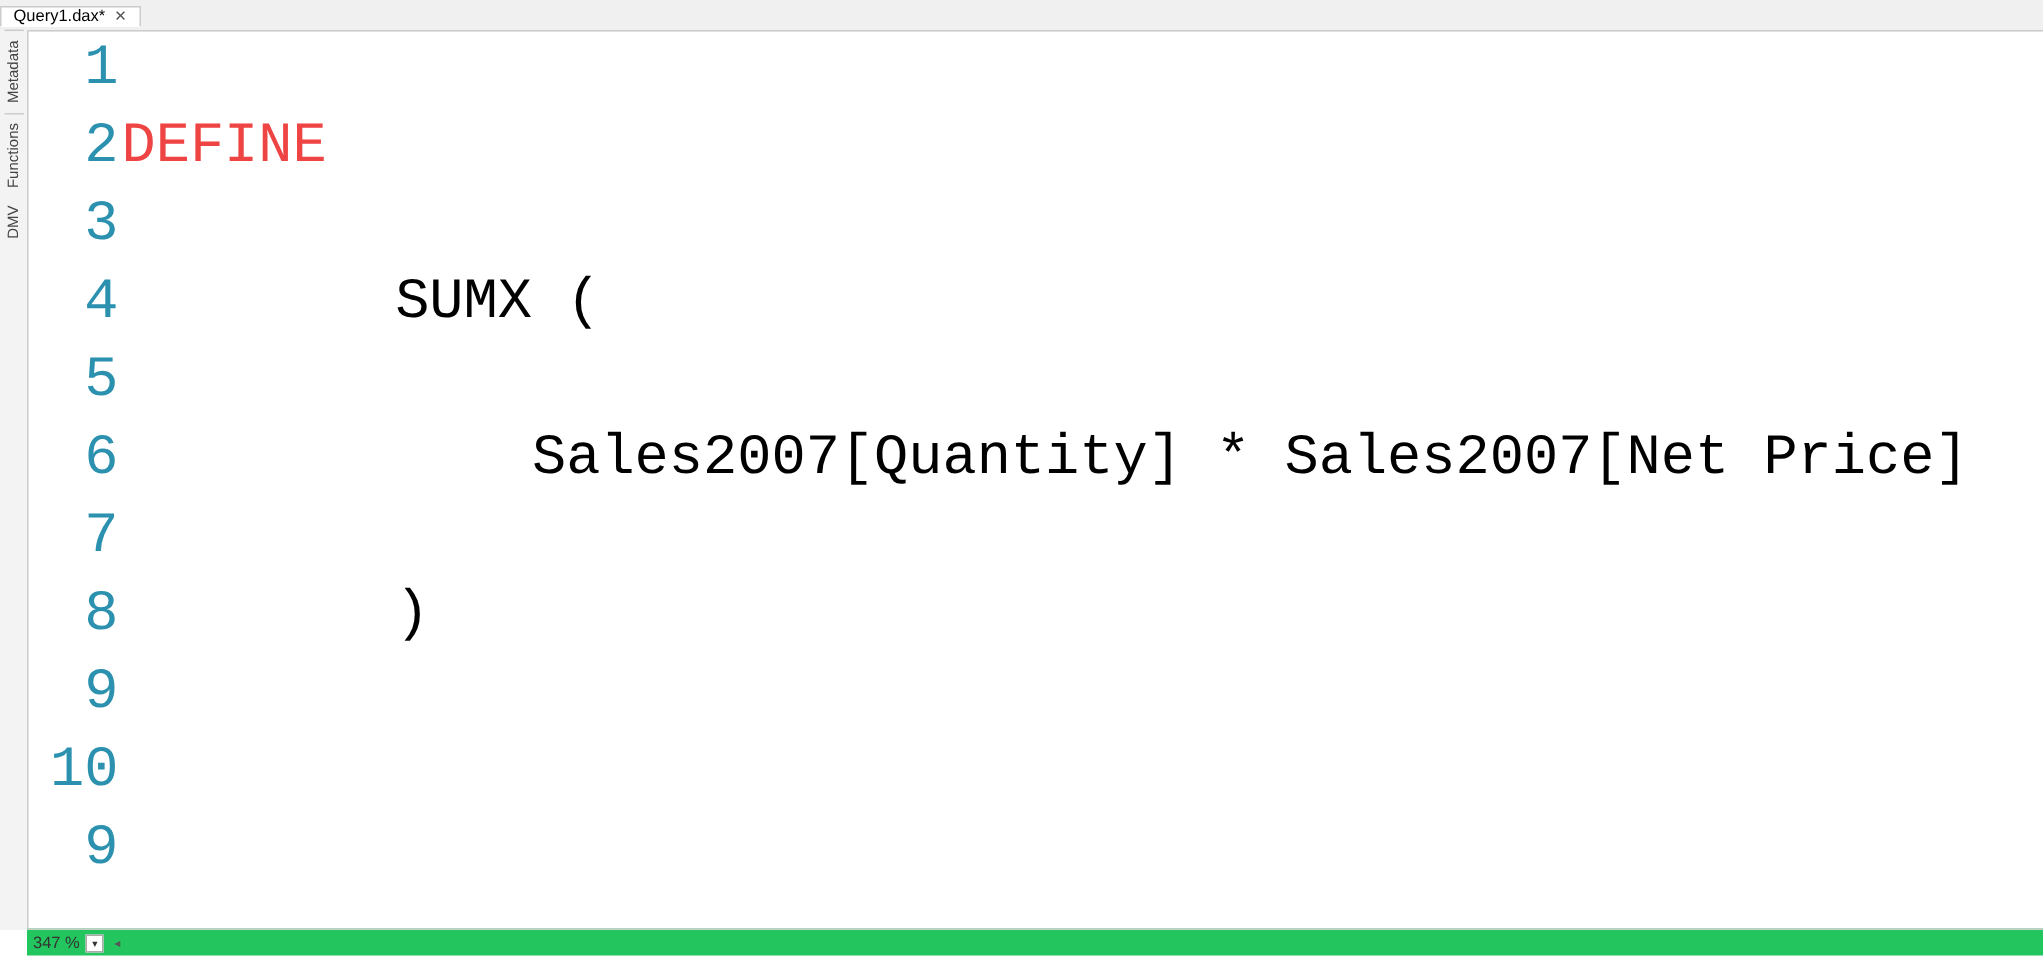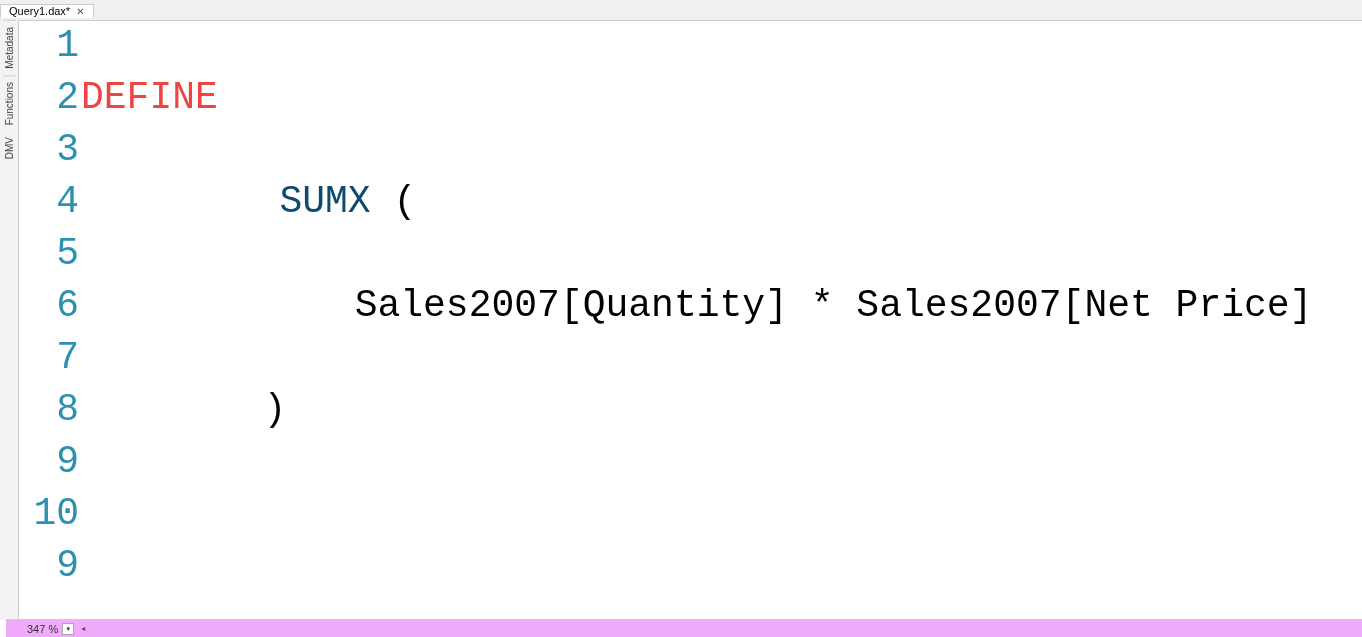--- a/index.html
+++ b/index.html
@@ -8,22 +8,22 @@
   .tab .close{font-size:10px;color:#555;cursor:pointer;}
   .work{position:absolute;top:20px;left:0;right:0;bottom:17px;display:flex;}
   .side-tabs{width:18px;background:#f3f3f3;border-right:1px solid #ccc;display:flex;flex-direction:column;align-items:center;font-size:10px;color:#444;}
   .side-tab{writing-mode:vertical-rl;transform:rotate(180deg);padding:6px 1px;border-bottom:1px solid #ccc;cursor:pointer;user-select:none;}
   .side-tab:last-child{border-bottom:none;}
   .editor{flex:1;position:relative;font-family:Consolas,"Courier New",monospace;font-size:38px;line-height:52px;color:#000;overflow:hidden;}
   .gutter{position:absolute;top:0;left:0;width:60px;text-align:right;color:#2b91af;padding-right:6px;user-select:none;}
   .gutter div{height:52px;}
   .code{position:absolute;top:0;left:62px;right:0;white-space:pre;}
   .kw{color:#ef4444;}
-  .fn{color:#0c4a6e;margin-left:16px;}
-  .status{position:absolute;left:6px;right:0;bottom:0;height:17px;background:#f0abfc;border-top:1px solid #ccc;font-size:11px;display:flex;align-items:center;padding:0 21px;color:#333;gap:4px;}
+  .fn{color:#000000;}
+  .status{position:absolute;left:18px;right:0;bottom:0;height:17px;background:#22c55e;border-top:1px solid #ccc;font-size:11px;display:flex;align-items:center;padding:0 4px;color:#333;gap:4px;}
   .zoom-dd{width:10px;height:10px;border:1px solid #aaa;display:inline-flex;align-items:center;justify-content:center;font-size:7px;color:#333;background:#fff;}
   .scroll-left{width:10px;height:10px;display:inline-flex;align-items:center;justify-content:center;font-size:8px;color:#555;}
 </style>
 </head>
 <body>
 
 <div class="tab-strip">
   <div class="tab">
     <span>Query1.dax*</span>
     <span class="close">✕</span>

